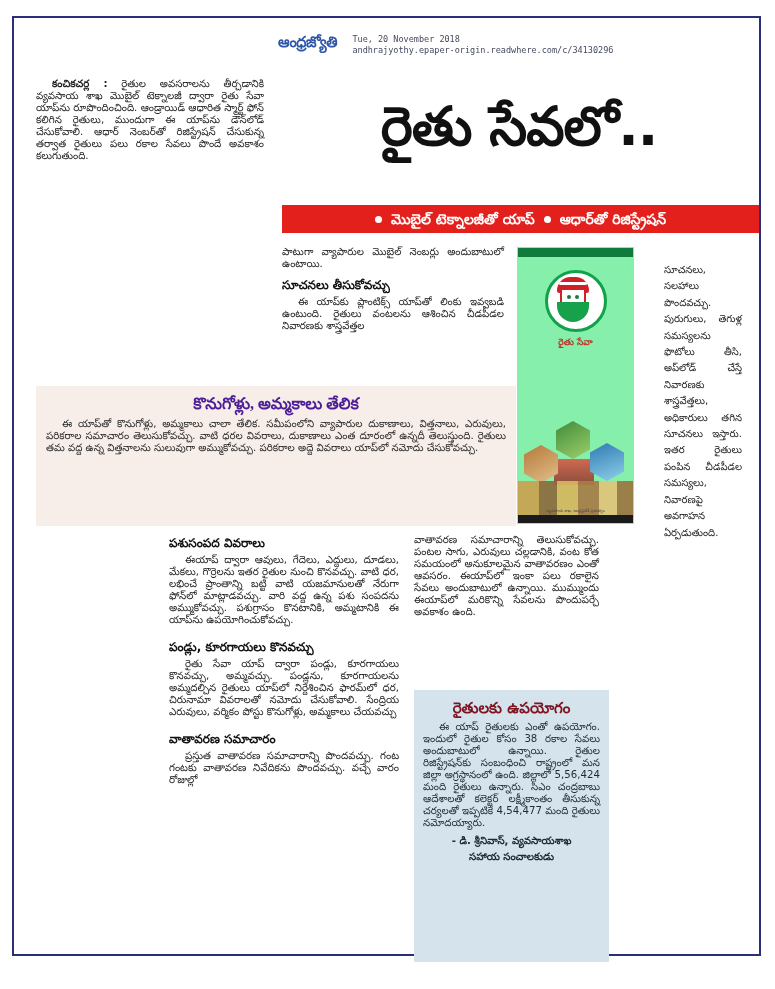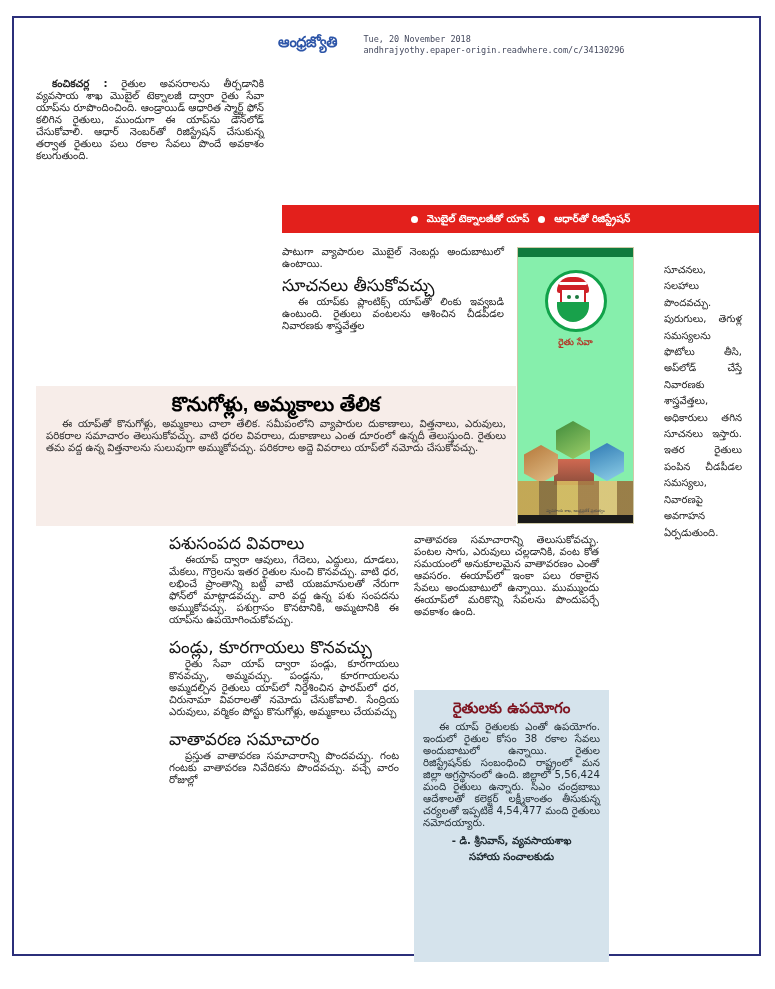--- a/index.html
+++ b/index.html
@@ -33,21 +33,21 @@
     box-sizing: border-box;
   }
 
   
   .masthead {
     position: absolute;
     left: 264px;
     top: 14px;
     display: flex;
     align-items: flex-start;
-    gap: 24px;
+    gap: 13px;
   }
   .masthead-logo {
     font-family: "DejaVu Sans", sans-serif;
     font-size: 15px;
     font-weight: bold;
     color: #2d55a8;
     letter-spacing: -0.5px;
     white-space: nowrap;
     line-height: 20px;
     transform: scaleX(0.96);
@@ -73,22 +73,22 @@
     text-align: justify;
     text-justify: inter-word;
     color: #232323;
   }
   .body-text .lead {
     font-weight: bold;
   }
   .indent { text-indent: 16px; }
 
   .sub-head {
-    font-size: 17px;
-    font-weight: normal;
+    font-size: 12px;
+    font-weight: bold;
     color: #111111;
     line-height: 18px;
     margin: 0 0 2px 0;
   }
 
   
   .headline {
     position: absolute;
     left: 262px;
     top: 76px;
@@ -119,21 +119,21 @@
   .red-strip .bullet {
     display: inline-block;
     width: 7px;
     height: 7px;
     border-radius: 50%;
     background: #ffffff;
     flex: 0 0 auto;
   }
   .red-strip .kicker {
     font-family: "DejaVu Sans", sans-serif;
-    font-size: 10px;
+    font-size: 14px;
     font-weight: bold;
     color: #ffffff;
     white-space: nowrap;
     line-height: 18px;
   }
 
   
   #col-left-top {
     position: absolute;
     left: 22px;
@@ -147,24 +147,24 @@
     position: absolute;
     left: 22px;
     top: 368px;
     width: 480px;
     height: 140px;
     background: #f7ede9;
     box-sizing: border-box;
     padding: 7px 10px 8px 10px;
   }
   #pink-box .box-head {
-    font-family: Liberation Sans, sans-serif;
-    font-size: 20px;
-    font-weight: bold;
-    color: #000000;
+    font-family: Liberation Serif, serif;
+    font-size: 16px;
+    font-weight: bold;
+    color: #4c1d95;
     text-align: center;
     line-height: 22px;
     margin: 0 0 3px 0;
   }
   #pink-box .body-text { color: #2b2b2b; }
 
   
   #col-mid {
     position: absolute;
     left: 155px;
@@ -385,20 +385,21 @@
   <div id="paper">
 
     <div class="masthead">
       <div class="masthead-logo">ఆంధ్రజ్యోతి</div>
       <div class="masthead-meta">
         <div>Tue, 20 November 2018</div>
         <div>andhrajyothy.epaper-origin.readwhere.com/c/34130296</div>
       </div>
     </div>
 
+    <div class="headline tel">రైతు సేవలో..</div>
 
     <div class="red-strip">
       <span class="bullet"></span>
       <span class="kicker">మొబైల్ టెక్నాలజీతో యాప్</span>
       <span class="bullet"></span>
       <span class="kicker">ఆధార్‌తో రిజిస్ట్రేషన్</span>
     </div>
 
     <div id="col-left-top">
       <p class="tel body-text indent"><span class="lead">కంచికచర్ల :</span> <span>రైతుల అవసరాలను తీర్చడానికి వ్యవసాయ శాఖ మొబైల్ టెక్నాలజీ ద్వారా రైతు సేవా యాప్‌ను రూపొందించింది. ఆండ్రాయిడ్ ఆధారిత స్మార్ట్ ఫోన్ కలిగిన రైతులు, ముందుగా ఈ యాప్‌ను డౌన్‌లోడ్ చేసుకోవాలి. ఆధార్ నెంబర్‌తో రిజిస్ట్రేషన్ చేసుకున్న తర్వాత రైతులు పలు రకాల సేవలు పొందే అవకాశం కలుగుతుంది.</span></p>

